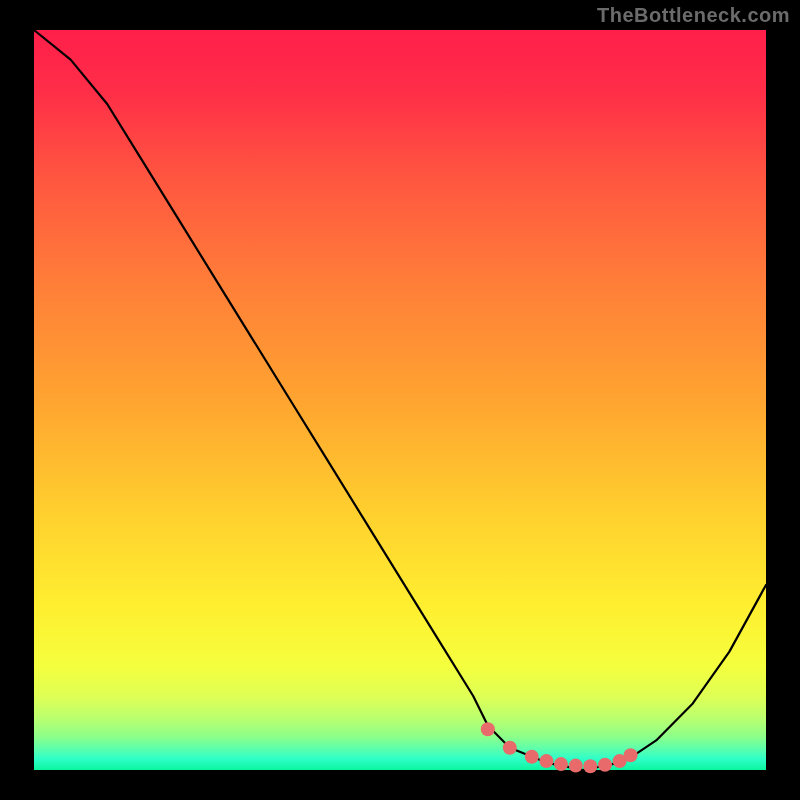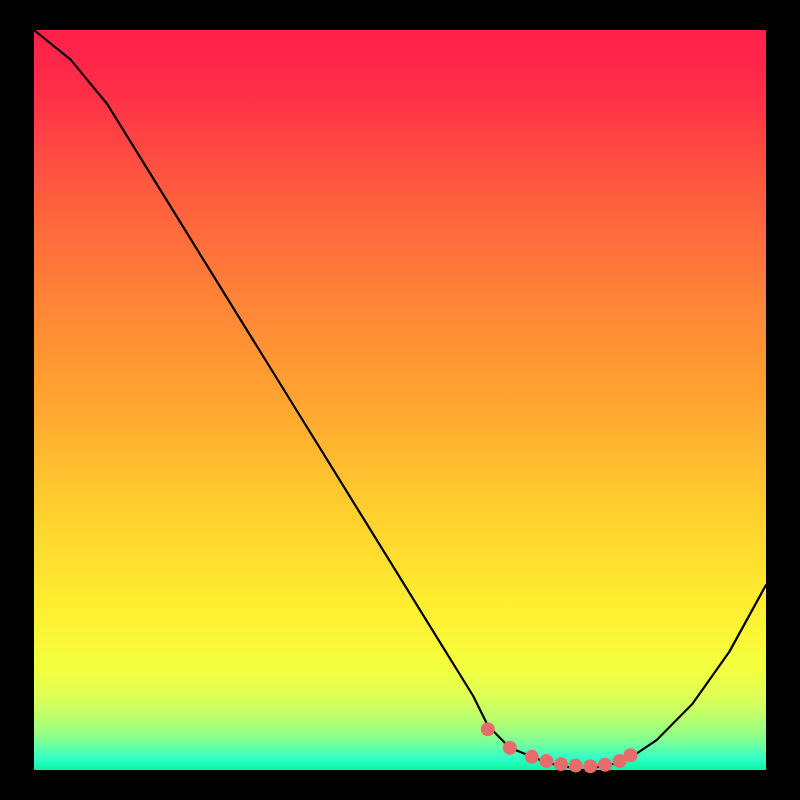--- a/index.html
+++ b/index.html
@@ -28,20 +28,21 @@
   svg {
     position: absolute;
     top: 0;
     left: 0;
   }
 </style>
 </head>
 <body>
 <div class="wrap">
 
+<div class="watermark">TheBottleneck.com</div>
 
 <svg id="chart-svg" width="800" height="800" viewBox="0 0 800 800">
   <defs>
     <linearGradient id="bg-grad" x1="0" y1="0" x2="0" y2="1">
           <stop offset="0%" stop-color="#ff1f4a"></stop>
           <stop offset="8%" stop-color="#ff2d48"></stop>
           <stop offset="20%" stop-color="#ff5640"></stop>
           <stop offset="35%" stop-color="#ff8038"></stop>
           <stop offset="50%" stop-color="#ffa430"></stop>
           <stop offset="65%" stop-color="#ffcf2e"></stop>

